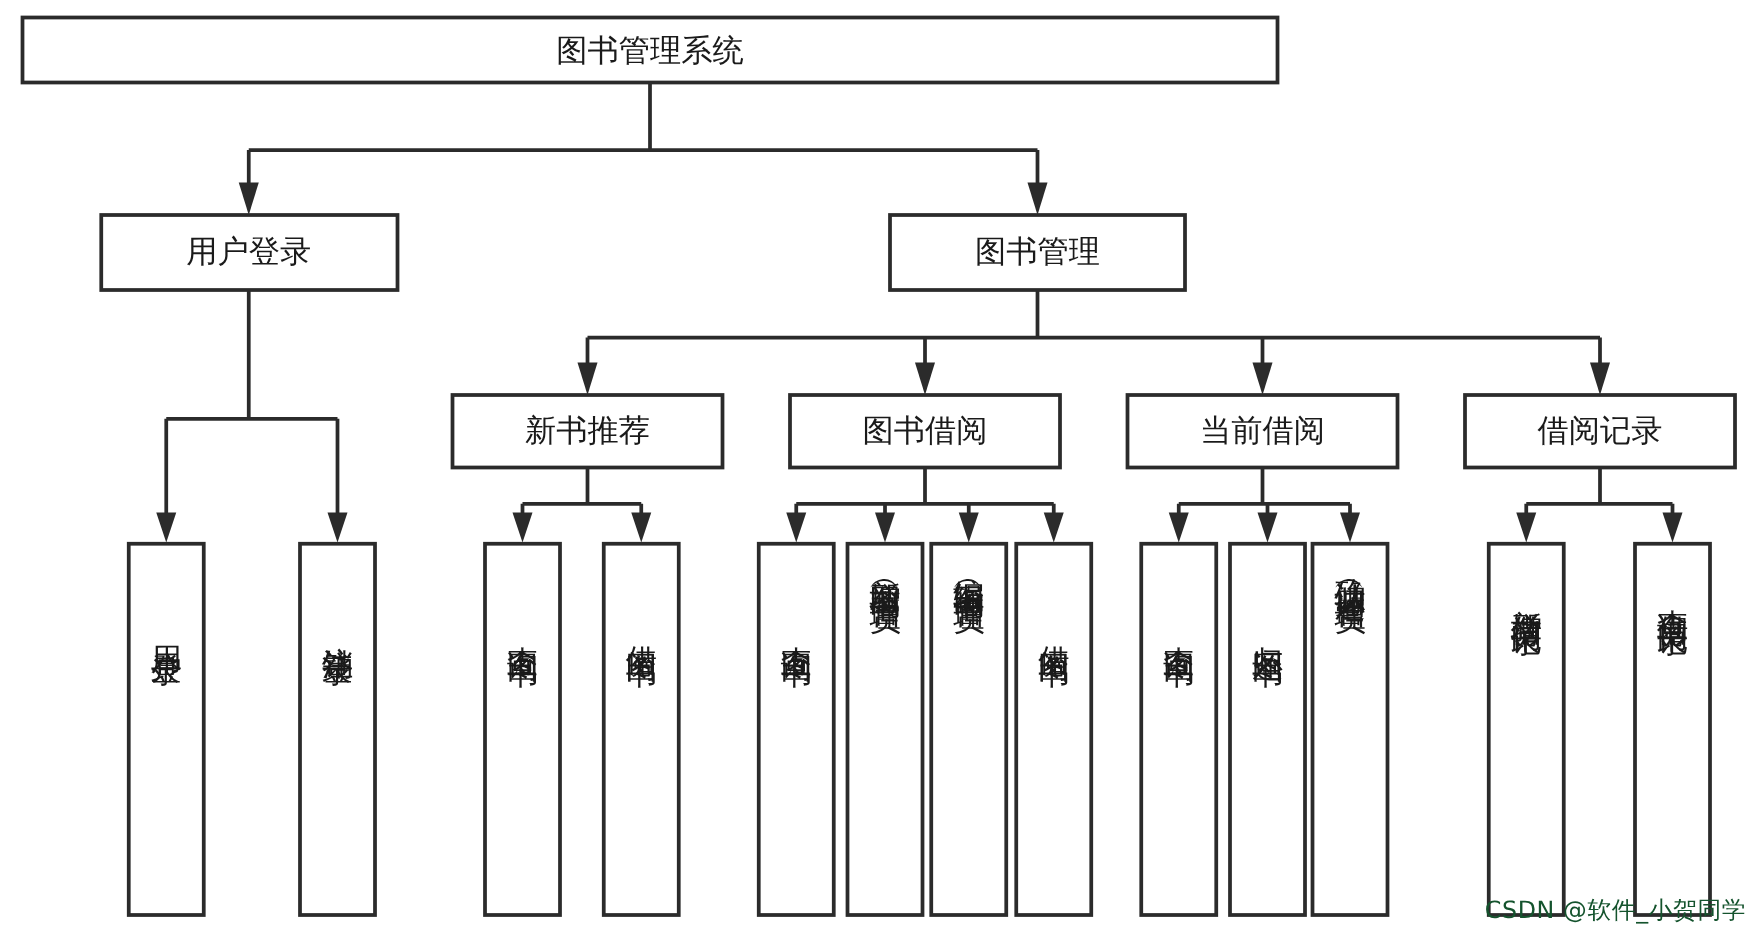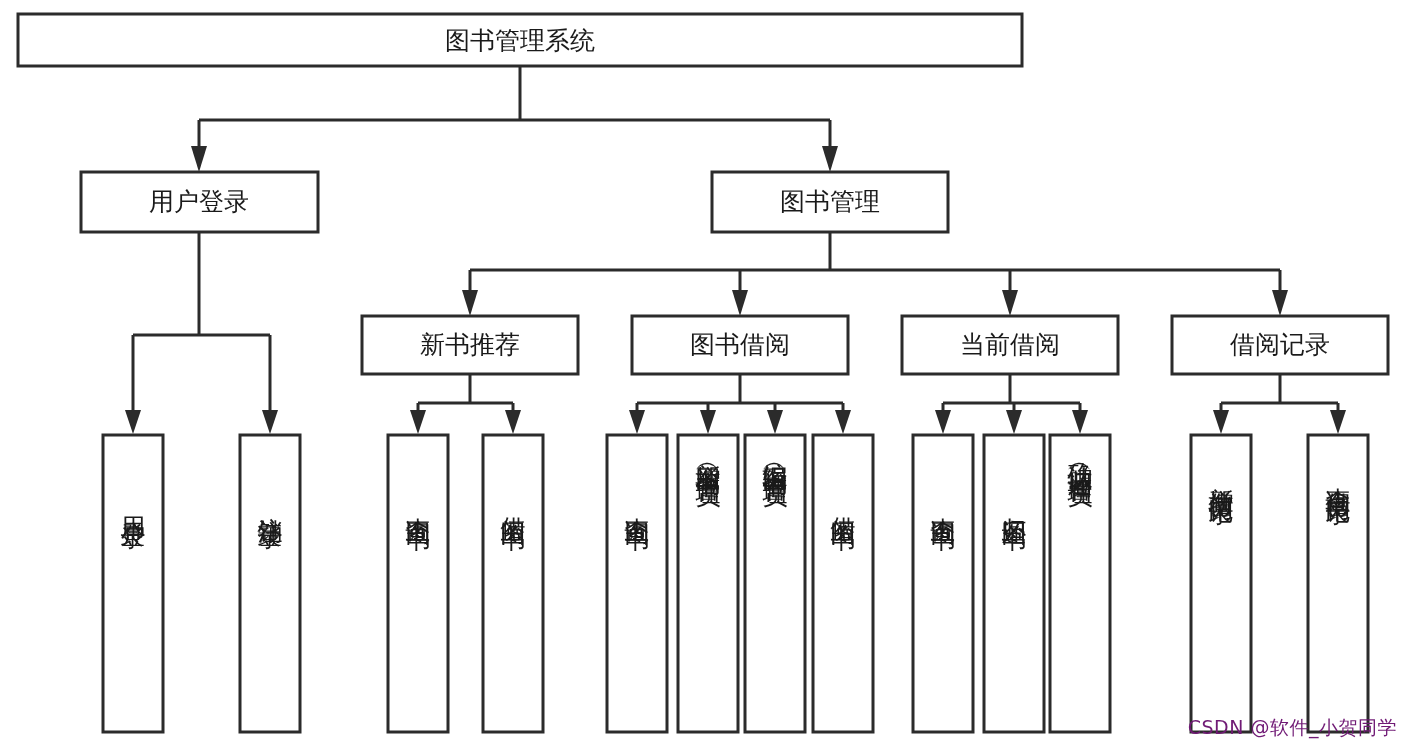--- a/index.html
+++ b/index.html
@@ -61,21 +61,21 @@
     color: #1a1a1a;
     letter-spacing: 3px;
     white-space: nowrap;
   }
   .watermark {
     position: absolute;
     right: 8px;
     bottom: 6px;
     font-family: "DejaVu Sans", "Liberation Sans", sans-serif;
     font-size: 19px;
-    color: #701a75;
+    color: #14532d;
     letter-spacing: 0.5px;
     white-space: nowrap;
   }
 </style>
 </head>
 <body>
 
 <div id="diagram-root">
 
   <svg class="diagram-canvas" viewBox="0 0 1405 747">

